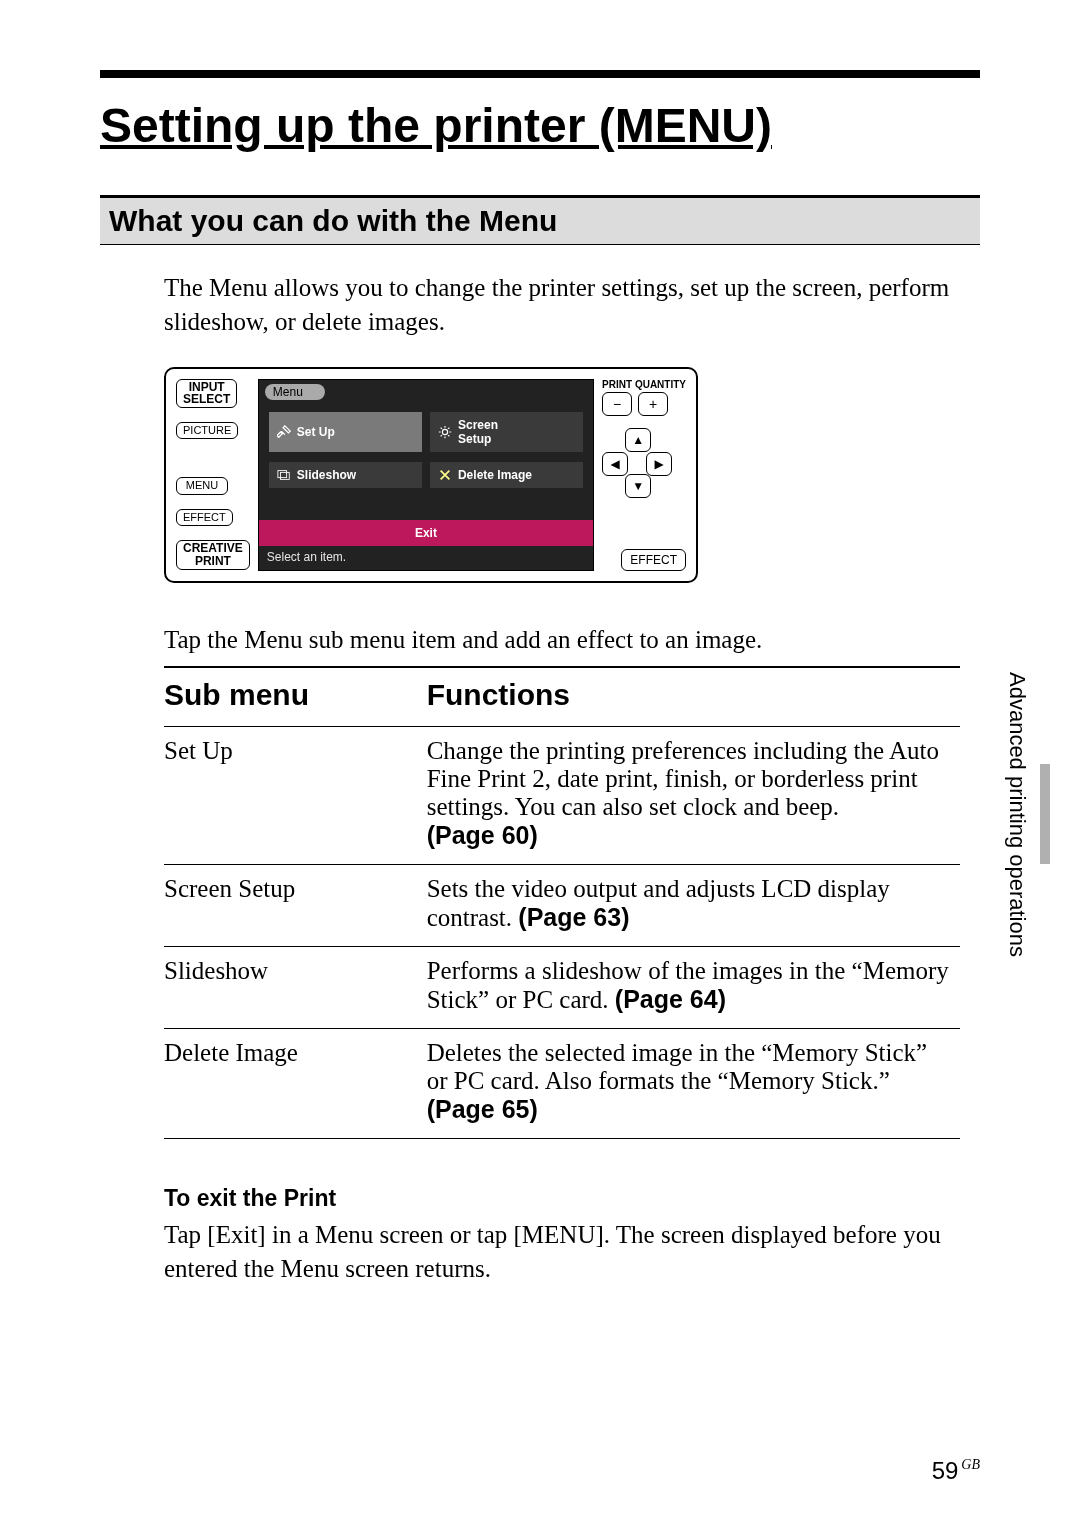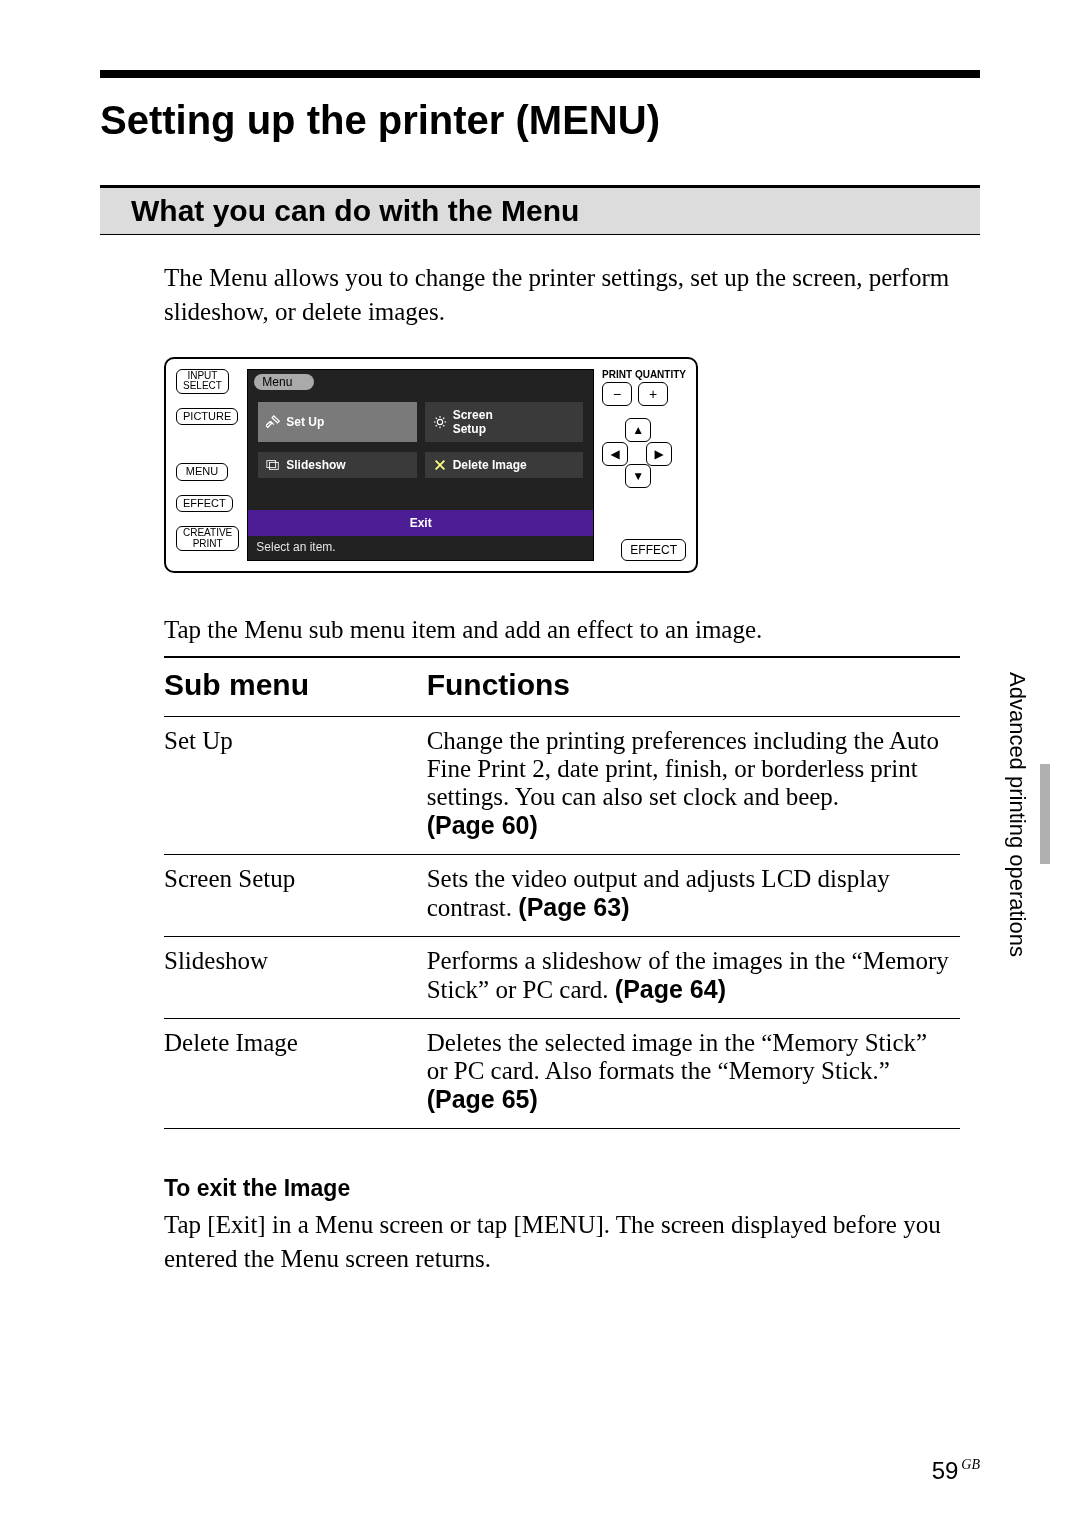--- a/index.html
+++ b/index.html
@@ -8,27 +8,27 @@
 
   .page {
     padding: 70px 100px 60px 100px;
     position: relative;
     box-sizing: border-box;
     height: 100%;
   }
 
   .top-rule { border-top: 8px solid #000; margin-bottom: 20px; }
 
-  .title { font-size: 40px; font-weight: bold; letter-spacing: 0; margin-bottom: 42px; }
+  .title { font-size: 48px; font-weight: bold; letter-spacing: 0; margin-bottom: 42px; text-decoration: underline; }
 
   .section-bar {
     background: #dcdcdc;
     border-top: 3px solid #000;
     border-bottom: 1px solid #000;
-    padding: 6px 31px;
+    padding: 6px 9px;
     font-size: 30px;
     font-weight: bold;
     margin-bottom: 26px;
   }
 
   .body-indent { margin-left: 64px; margin-right: 20px; }
   .body-text { font-size: 25px; line-height: 1.35; margin-bottom: 28px; }
   .body-text-sans { font-size: 25px; line-height: 1.35; margin-bottom: 28px; }
 
   
@@ -47,21 +47,21 @@
     border: 1.5px solid #000;
     border-radius: 6px;
     padding: 2px 6px;
     font-size: 11px;
     text-align: center;
     line-height: 1.05;
     background:#fff;
     min-width: 52px;
     box-sizing:border-box;
   }
-  .small-btn.two { padding: 1px 6px; font-size: 10px; }
+  .small-btn.two { padding: 1px 6px; font-size: 12px; font-weight: bold; }
   .center-screen {
     flex: 1;
     background: #222;
     color: #fff;
     border: 1px solid #000;
     display: flex;
     flex-direction: column;
     min-height: 190px;
   }
   .cs-head {
@@ -70,21 +70,21 @@
     font-size: 12px;
   }
   .cs-pill { background:#aaa; color:#000; border-radius:10px; padding:1px 22px 1px 8px; font-size:12px; }
   .cs-grid { display:grid; grid-template-columns: 1fr 1fr; gap:10px 8px; padding: 8px 10px 8px 10px; }
   .cs-tile {
     background: #3a3a3a; color:#fff; display:flex; align-items:center; gap:6px;
     padding: 6px 8px; font-size: 12px; font-weight:bold;
   }
   .cs-tile.active { background:#7a7a7a; }
   .cs-ico { width:14px; height:14px; display:inline-block; }
-  .cs-exit { text-align:center; font-size:12px; font-weight:bold; padding:6px 0 6px; background:#4c1d95; }
+  .cs-exit { text-align:center; font-size:12px; font-weight:bold; padding:6px 0 6px; background:#be185d; }
   .cs-status { font-size:12px; padding:4px 8px 6px; color:#e5e5e5; }
 
   .right-col { display:flex; flex-direction:column; justify-content:space-between; align-items:flex-end; }
   .pq-label { font-size:10px; font-weight:bold; text-align:right; }
   .pq-row { display:flex; gap:6px; margin-top:2px; }
   .sq-btn { border:1.5px solid #000; border-radius:6px; width:28px; height:22px; display:flex; align-items:center; justify-content:center; font-size:14px; background:#fff; }
   .dpad { position:relative; width:70px; height:70px; margin-top:12px; }
   .dpad .sq-btn { position:absolute; width:24px; height:22px; font-size:12px; }
   .dpad .up    { left:23px; top:0; }
   .dpad .down  { left:23px; bottom:0; }
@@ -248,21 +248,21 @@
         <tr>
           <td>Delete Image</td>
           <td>
             <span>Deletes the selected image in the “Memory Stick” or PC card.  Also formats the “Memory Stick.”</span><br>
             <span class="page-ref sans">(Page 65)</span>
           </td>
         </tr>
       </tbody>
     </table>
 
-    <div class="exit-head sans">To exit the Image</div>
+    <div class="exit-head sans">To exit the Print</div>
     <div class="body-text">Tap [Exit] in a Menu screen or tap [MENU].  The screen displayed before you entered the Menu screen returns.</div>
   </div>
 
   <div class="side-tab">
     <div class="side-text">Advanced printing operations</div>
     <div class="side-bar"></div>
   </div>
 
   <div class="page-num">
     <span class="n">59</span><span class="gb">GB</span>

